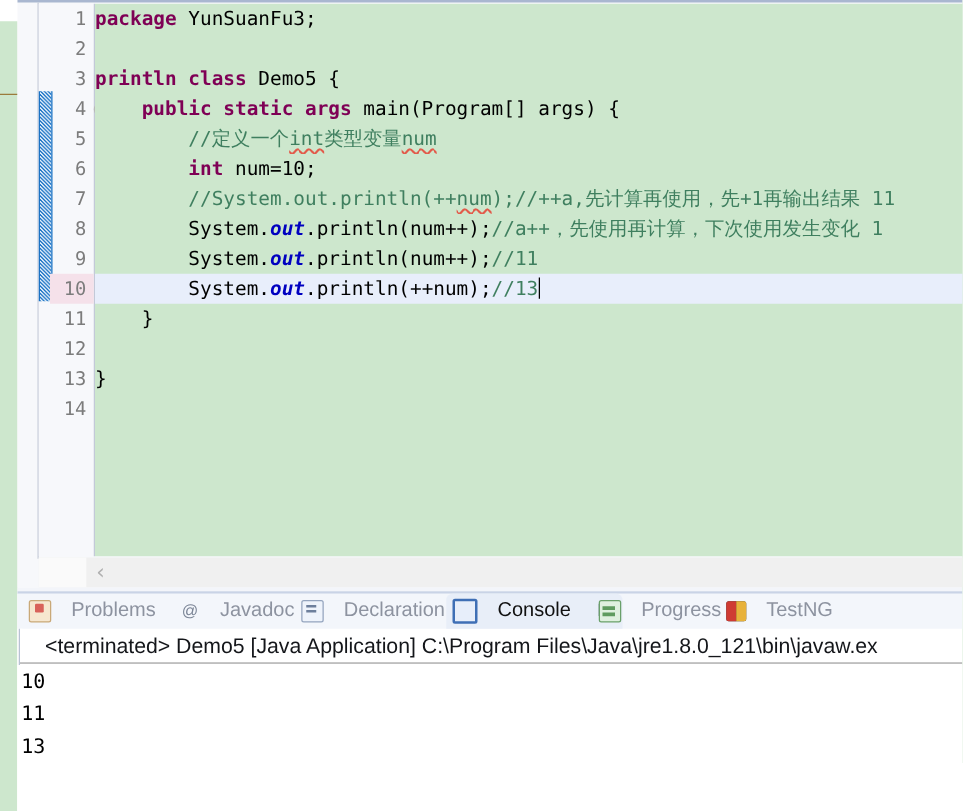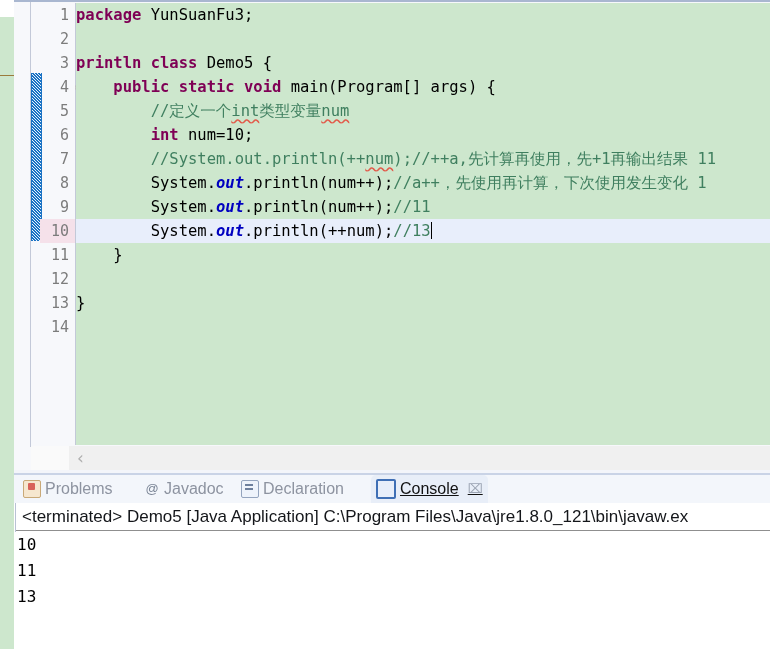--- a/index.html
+++ b/index.html
@@ -87,21 +87,21 @@
   
   .bottom{position:absolute;left:14px;top:473px;width:756px;height:176px;background:#ffffff;}
   .bottom .bline{position:absolute;left:0;top:0;right:0;height:2px;background:#c9d3e6;}
   .tabbar{
     position:absolute;left:0;top:2px;width:756px;height:28px;
     background:#f3f6fb;
   }
   .tab{
     position:absolute;top:0;height:28px;line-height:28px;
     font-size:16px;color:#8d93a0;white-space:nowrap;
-    display:flex;align-items:center;gap:4px;padding:0 5px;
+    display:flex;align-items:center;gap:16px;padding:0 5px;
   }
   .tab.active{
     color:#111;background:#e8eef8;border-radius:5px 5px 0 0;
   }
   .tab .ico{display:inline-block;width:16px;height:16px;position:relative;flex:0 0 16px;}
   .tabclose{color:#9aa3b2;font-size:13px;margin-left:5px;}
 
   
   .ic-problems{background:#f6e7cf;border:1px solid #c9a978;border-radius:2px;}
   .ic-problems:after{content:"";position:absolute;left:4px;top:2px;width:7px;height:7px;background:#d8625a;border-radius:1px;}
@@ -111,21 +111,21 @@
   .ic-console{background:#e7eefa;border:2px solid #3f6fb5;border-radius:2px;}
   .ic-progress{background:#dff0df;border:1px solid #6aa06a;border-radius:2px;}
   .ic-progress:after{content:"";position:absolute;left:2px;top:4px;width:10px;height:3px;background:#5f9b5f;box-shadow:0 5px 0 #5f9b5f;}
   .ic-testng{background:#2b2b2b;border-radius:2px;}
   .ic-testng:before{content:"";position:absolute;left:0;top:0;width:8px;height:16px;background:#cf3b33;border-radius:2px 0 0 2px;}
   .ic-testng:after{content:"";position:absolute;left:8px;top:0;width:8px;height:16px;background:#e8b23a;border-radius:0 2px 2px 0;}
 
   .statusline{
     position:absolute;left:0;top:30px;width:756px;height:28px;
     font-size:17px;color:#14161a;line-height:28px;white-space:nowrap;overflow:hidden;
-    padding-left:4px;box-sizing:border-box;
+    padding-left:18px;box-sizing:border-box;
   }
   .statusline .sep{position:absolute;left:2px;bottom:0;width:754px;height:1px;background:#8f8f8f;}
   .console-out{
     position:absolute;left:0;top:59px;width:756px;height:117px;background:#ffffff;
     padding-left:3px;box-sizing:border-box;
   }
   .oline{
     height:26px;line-height:26px;font-size:16px;color:#000;
     font-family:"DejaVu Sans Mono","Liberation Mono",monospace;white-space:pre;
   }
@@ -171,21 +171,21 @@
       <div class="lineno">14</div>
     </div>
 
     <div class="code">
       <div class="cline"><span class="kw">package </span><span>YunSuanFu3;</span></div>
 
       <div class="cline"></div>
 
       <div class="cline"><span class="kw">println class </span><span>Demo5 {</span></div>
 
-      <div class="cline"><span>    </span><span class="kw">public static void </span><span>main(Program[] args) {</span></div>
+      <div class="cline"><span>    </span><span class="kw">public static args </span><span>main(Program[] args) {</span></div>
 
       <div class="cline"><span>        </span><span class="cmt">//定义一个</span><span class="cmt sq">int</span><span class="cmt">类型变量</span><span class="cmt sq">num</span></div>
 
       <div class="cline"><span>        </span><span class="kw">int </span><span>num=10;</span></div>
 
       <div class="cline"><span>        </span><span class="cmt">//System.out.println(++</span><span class="cmt sq">num</span><span class="cmt">);//++a,先计算再使用，先+1再输出结果 11</span></div>
 
       <div class="cline"><span>        </span><span>System.</span><span class="fld">out</span><span>.println(num++);</span><span class="cmt">//a++，先使用再计算，下次使用发生变化 1</span></div>
 
       <div class="cline"><span>        </span><span>System.</span><span class="fld">out</span><span>.println(num++);</span><span class="cmt">//11</span></div>
@@ -221,27 +221,35 @@
       <div class="tab" style="left:125px;">
         <span class="ico ic-javadoc">@</span>
         <span>Javadoc</span>
       </div>
 
       <div class="tab" style="left:222px;">
         <span class="ico ic-decl"></span>
         <span>Declaration</span>
       </div>
 
-      <div class="tab active" style="left:357px;text-decoration:underline;">
+      <div class="tab active" style="left:343px;">
         <span class="ico ic-console"></span>
         <span>Console</span>
         <span class="tabclose">⌧</span>
       </div>
 
-
+      <div class="tab" style="left:460px;">
+        <span class="ico ic-progress"></span>
+        <span>Progress</span>
+      </div>
+
+      <div class="tab" style="left:562px;">
+        <span class="ico ic-testng"></span>
+        <span>TestNG</span>
+      </div>
     </div>
 
     <div class="bottom-leftbar">
         <div class="v"></div>
       </div>
 
     <div class="statusline">
       <span style="padding-left:4px;">&lt;terminated&gt; Demo5 [Java Application] C:\Program Files\Java\jre1.8.0_121\bin\javaw.ex</span>
       <span class="sep"></span>
     </div>

